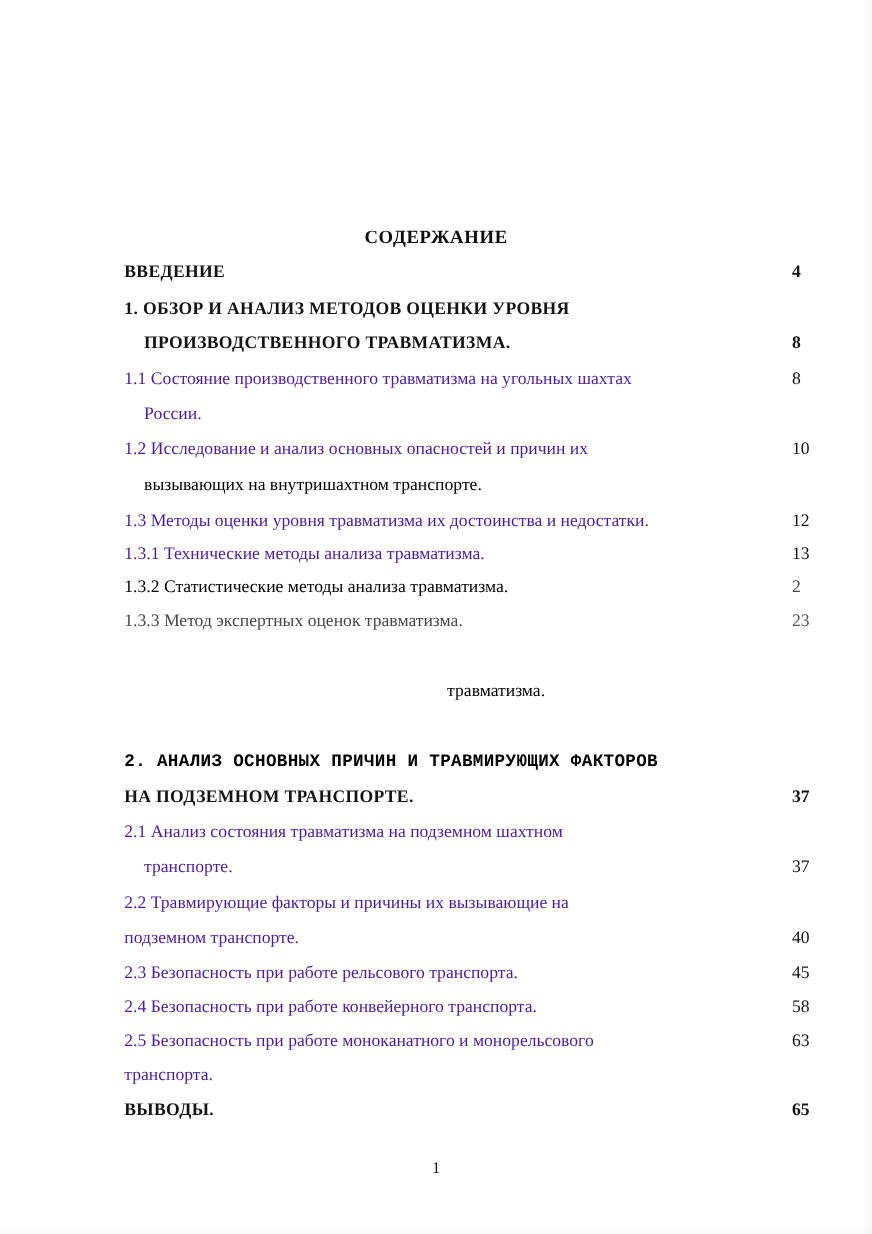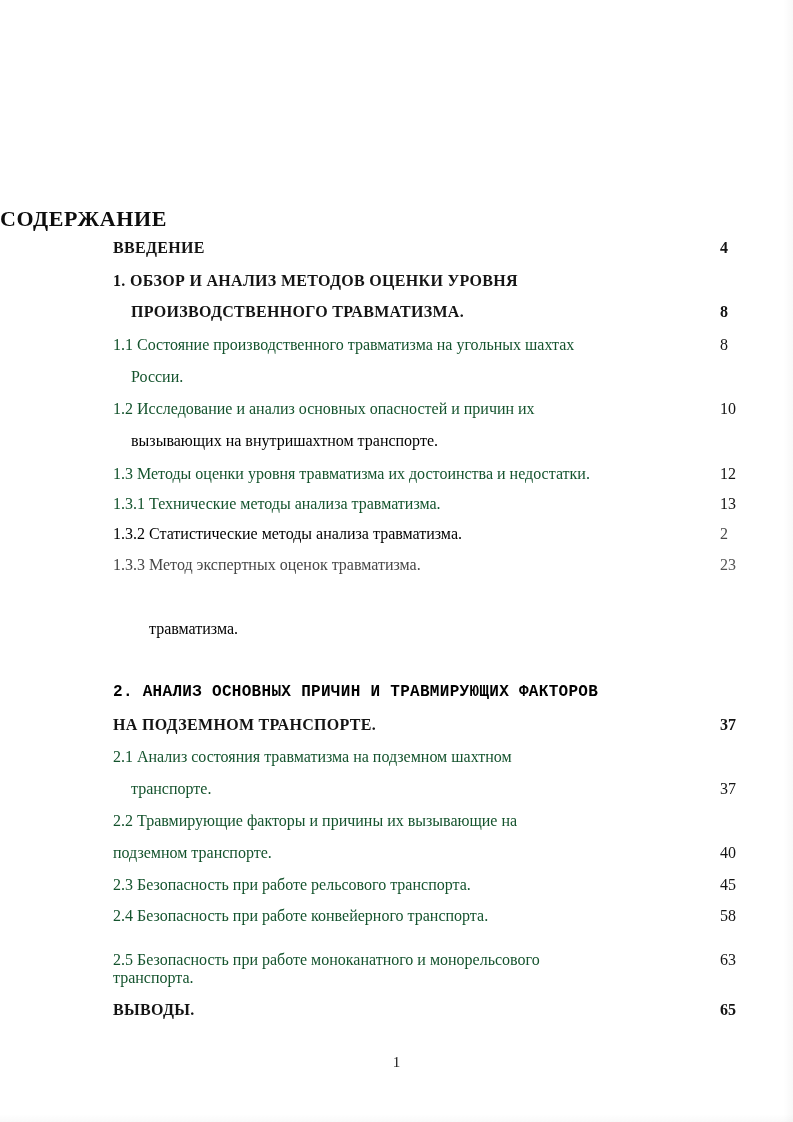--- a/index.html
+++ b/index.html
@@ -43,23 +43,23 @@
     left: 0;
     top: 0;
     width: 793px;
   }
 
   .doc-title {
     position: absolute;
     left: 0;
     top: 206px;
     width: 793px;
-    text-align: left;
+    text-align: center;
     font-weight: bold;
-    font-size: 22px;
+    font-size: 17px;
     letter-spacing: 0.6px;
     color: #0d0d0d;
   }
 
   .entries {
     position: absolute;
     left: 113px;
     top: 233px;
     width: 640px;
   }
@@ -93,24 +93,24 @@
   .row.bold .label,
   .row.bold .pageno { font-weight: bold; }
 
   .row.caps .label {
     letter-spacing: 0.3px;
   }
 
   
   .ind-0 { padding-left: 0px; }
   .ind-1 { padding-left: 18px; }
-  .ind-2 { padding-left: 36px; }
+  .ind-2 { padding-left: 36px; text-align: center; }
 
   
-  .fade-1 .label { color: #14532d; }
+  .fade-1 .label { color: #4c1d95; }
   .fade-2 .label { color: #000000; }
   .fade-2 .pageno { color: #4a4a4a; }
   .fade-3 .label { color: #474747; }
   .fade-3 .pageno { color: #555555; }
 
   .folio {
     position: absolute;
     left: 0;
     top: 1054px;
     width: 793px;
@@ -145,21 +145,21 @@
         <div class="row ind-0 fade-3" style="position: absolute; left: 0px; right: 0px; top: 317px;"><span class="label">1.3.3  Метод экспертных оценок травматизма.</span><span class="pageno">23</span></div>
         <div class="row ind-2 fade-2" style="position: absolute; left: 0px; right: 0px; top: 381px;"><span class="label">травматизма.</span></div>
         <div class="row ind-0 bold caps fade-2" style="position: absolute; left: 0px; right: 0px; top: 444px; font-family: Liberation Mono, monospace;"><span class="label">2.  АНАЛИЗ ОСНОВНЫХ ПРИЧИН И ТРАВМИРУЮЩИХ ФАКТОРОВ</span></div>
         <div class="row ind-0 bold caps" style="position: absolute; left: 0px; right: 0px; top: 477px;"><span class="label">НА ПОДЗЕМНОМ ТРАНСПОРТЕ.</span><span class="pageno">37</span></div>
         <div class="row ind-0 fade-1" style="position: absolute; left: 0px; right: 0px; top: 509px;"><span class="label">2.1  Анализ состояния травматизма на подземном шахтном</span></div>
         <div class="row ind-1 fade-1" style="position: absolute; left: 0px; right: 0px; top: 541px;"><span class="label">транспорте.</span><span class="pageno">37</span></div>
         <div class="row ind-0 fade-1" style="position: absolute; left: 0px; right: 0px; top: 573px;"><span class="label">2.2  Травмирующие факторы и причины их вызывающие на</span></div>
         <div class="row ind-0 fade-1" style="position: absolute; left: 0px; right: 0px; top: 605px;"><span class="label">подземном  транспорте.</span><span class="pageno">40</span></div>
         <div class="row ind-0 fade-1" style="position: absolute; left: 0px; right: 0px; top: 637px;"><span class="label">2.3 Безопасность при работе рельсового транспорта.</span><span class="pageno">45</span></div>
         <div class="row ind-0 fade-1" style="position: absolute; left: 0px; right: 0px; top: 668px;"><span class="label">2.4 Безопасность при работе конвейерного транспорта.</span><span class="pageno">58</span></div>
-        <div class="row ind-0 fade-1" style="position: absolute; left: 0px; right: 0px; top: 699px; margin-top: 13px;"><span class="label">2.5 Безопасность при работе моноканатного и монорельсового</span><span class="pageno">63</span></div>
+        <div class="row ind-0 fade-1" style="position: absolute; left: 0px; right: 0px; top: 699px;"><span class="label">2.5 Безопасность при работе моноканатного и монорельсового</span><span class="pageno">63</span></div>
         <div class="row ind-0 fade-1" style="position: absolute; left: 0px; right: 0px; top: 730px;"><span class="label">транспорта.</span></div>
         <div class="row ind-0 bold caps" style="position: absolute; left: 0px; right: 0px; top: 762px;"><span class="label">ВЫВОДЫ.</span><span class="pageno">65</span></div>
       </div>
 
   </div>
 
   <div class="folio">1</div>
 
 </div>
 

